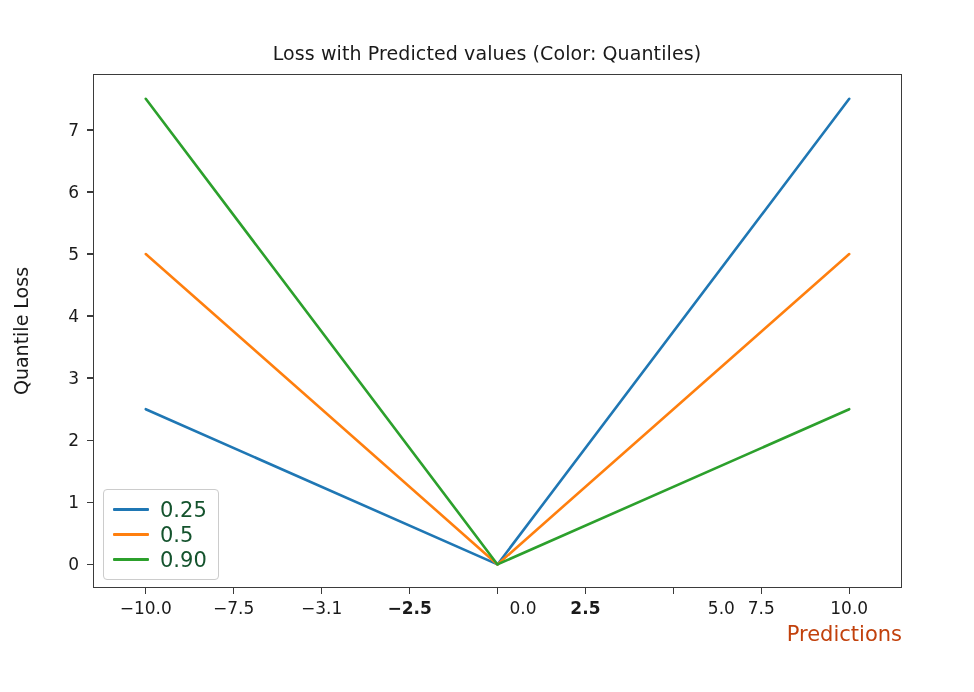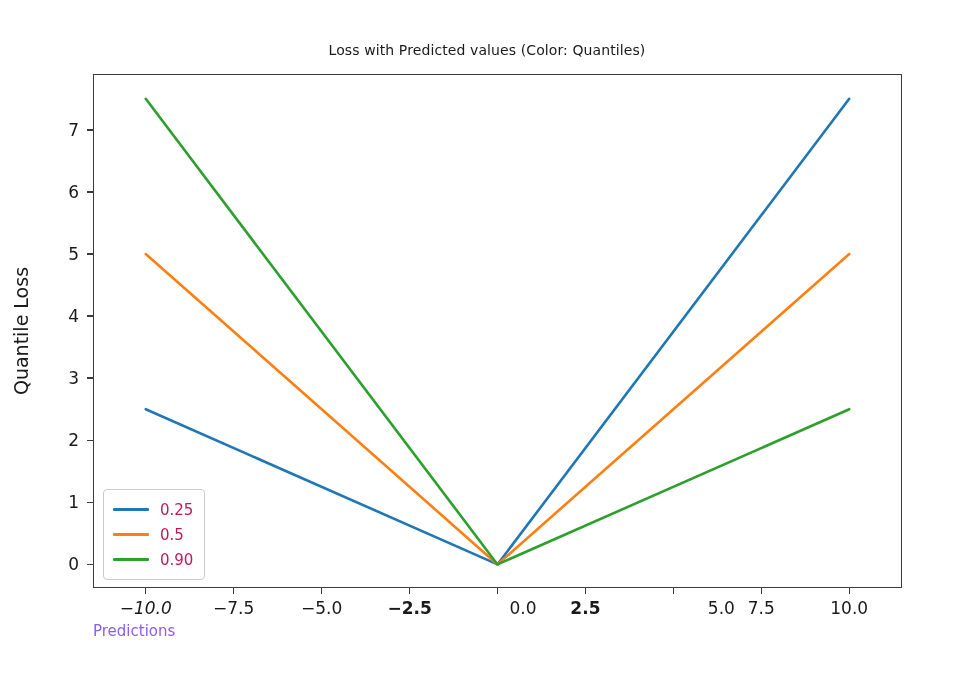--- a/index.html
+++ b/index.html
@@ -18,21 +18,21 @@
     width: 974px;
     height: 692px;
     background: #ffffff;
   }
   #chart-title {
     position: absolute;
     left: 0;
     top: 42px;
     width: 974px;
     text-align: center;
-    font-size: 14px;
+    font-size: 19px;
     color: #1a1a1a;
     letter-spacing: 0.1px;
   }
   #axes-area {
     position: absolute;
     left: 93px;
     top: 74px;
     width: 809px;
     height: 514px;
   }
@@ -75,23 +75,23 @@
     position: absolute;
     width: 6px;
     height: 1.4px;
     background: #3b3b3b;
   }
   #xlabel {
     position: absolute;
     left: 93px;
     top: 622px;
     width: 809px;
-    text-align: left;
-    font-size: 15px;
-    color: #8b5cf6;
+    text-align: right;
+    font-size: 21px;
+    color: #c2410c;
   }
   #ylabel {
     position: absolute;
     left: 21px;
     top: 331px;
     font-size: 19px;
     color: #1a1a1a;
     transform: translate(-50%, -50%) rotate(-90deg);
     white-space: nowrap;
   }
@@ -111,22 +111,22 @@
     height: 25px;
   }
   .legend-swatch {
     width: 36px;
     height: 3px;
     border-radius: 1px;
     margin-right: 11px;
     flex: none;
   }
   .legend-text {
-    font-size: 15px;
-    color: #be185d;
+    font-size: 21px;
+    color: #14532d;
     white-space: nowrap;
   }
 </style>
 </head>
 <body>
 
 <div id="figure">
 
   <div id="chart-title">Loss with Predicted values (Color: Quantiles)</div>
 
@@ -134,25 +134,25 @@
     <div id="plot-frame"></div>
     <svg id="plot-svg" viewBox="0 0 809 514" preserveAspectRatio="none">
         <polyline points="52.76,335.22 404.50,490.41 756.24,24.83" fill="none" stroke="#1f77b4" stroke-width="2.6" stroke-linejoin="round" stroke-linecap="round"></polyline>
         <polyline points="52.76,180.02 404.50,490.41 756.24,180.02" fill="none" stroke="#ff7f0e" stroke-width="2.6" stroke-linejoin="round" stroke-linecap="round"></polyline>
         <polyline points="52.76,24.83 404.50,490.41 756.24,335.22" fill="none" stroke="#2ca02c" stroke-width="2.6" stroke-linejoin="round" stroke-linecap="round"></polyline>
       </svg>
   </div>
 
   <div id="ticks-x">
       <div class="tickmark-x" style="left: 145.061px; top: 588px;"></div>
-      <div class="tick-label-x" style="left: 145.761px; top: 598px; font-style: italic;">−10.0</div>
+      <div class="tick-label-x" style="left: 145.761px; top: 598px;">−10.0</div>
       <div class="tickmark-x" style="left: 232.996px; top: 588px;"></div>
       <div class="tick-label-x" style="left: 233.696px; top: 598px;">−7.5</div>
       <div class="tickmark-x" style="left: 320.93px; top: 588px;"></div>
-      <div class="tick-label-x" style="left: 321.63px; top: 598px;">−5.0</div>
+      <div class="tick-label-x" style="left: 321.63px; top: 598px;">−3.1</div>
       <div class="tickmark-x" style="left: 408.865px; top: 588px;"></div>
       <div class="tick-label-x" style="left: 409.565px; top: 598px; font-weight: bold;">−2.5</div>
       <div class="tickmark-x" style="left: 496.8px; top: 588px;"></div>
       <div class="tick-label-x" style="left: 523px; top: 598px;">0.0</div>
       <div class="tickmark-x" style="left: 584.735px; top: 588px;"></div>
       <div class="tick-label-x" style="left: 585.435px; top: 598px; font-weight: bold;">2.5</div>
       <div class="tickmark-x" style="left: 672.67px; top: 588px;"></div>
       <div class="tick-label-x" style="left: 673.37px; top: 598px; margin-left: 48px;">5.0</div>
       <div class="tickmark-x" style="left: 760.604px; top: 588px;"></div>
       <div class="tick-label-x" style="left: 761.304px; top: 598px;">7.5</div>

